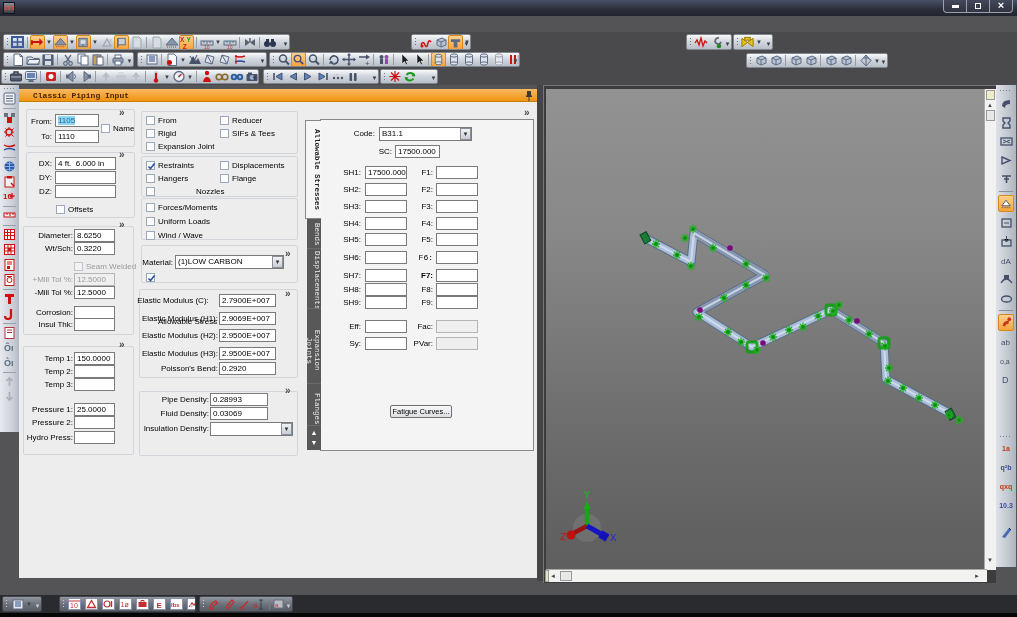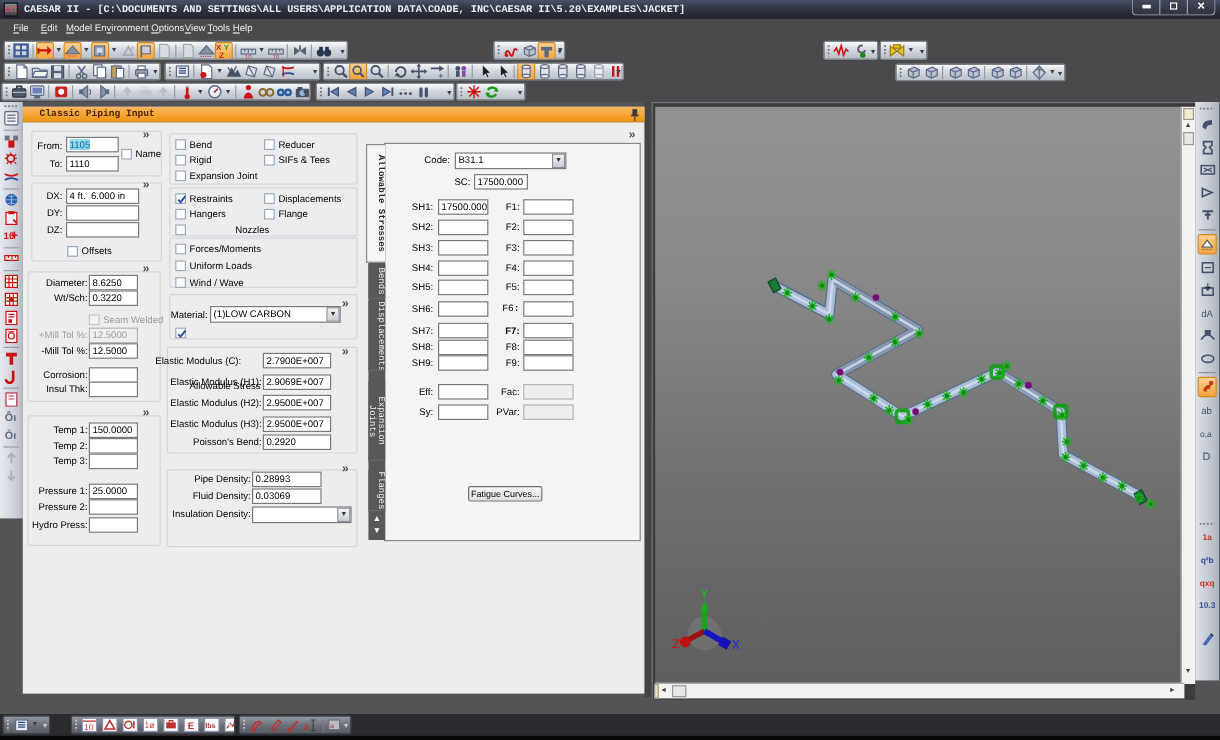--- a/index.html
+++ b/index.html
@@ -75,36 +75,25 @@
 .bchunk .dd{color:#c8ccd2;}
 .wtile{width:14px;height:14px;display:flex;align-items:center;justify-content:center;flex:none;margin-right:3px;}
 .dkib{width:15px;height:14px;display:flex;align-items:center;justify-content:center;flex:none;}
 .sep2{width:1px;height:11px;background:#767c84;margin:0 2px;flex:none;}
 #blackbottom{position:absolute;left:0;top:613px;width:1017px;height:4px;background:#060606;}
 </style></head>
 <body>
 <div id="app">
 <div id="titlebar">
   <div id="appicon">CII</div>
-  <div class="txt">CAESAR II - [C:\DOCUMENTS AND SETTINGS\ALL USERS\APPLICATION DATA\COADE, INC\CAESAR II\5.20\EXAMPLES\JACKET]</div>
   <div id="winbtns">
         <div><span style="display:inline-block;width:7px;height:3px;background:#fff;margin-bottom:1px;"></span></div>
         <div><span style="display:inline-block;width:6px;height:6px;border:1.5px solid #fff;margin-top:2px;"></span></div>
         <div>×</div>
       </div>
-</div>
-<div id="menubar">
-  <span style="left:11px"><u>F</u>ile</span>
-      <span style="left:34px"><u>E</u>dit</span>
-      <span style="left:55px"><u>M</u>odel</span>
-      <span style="left:79px">En<u>v</u>ironment</span>
-      <span style="left:126px"><u>O</u>ptions</span>
-      <span style="left:154px"><u>V</u>iew</span>
-      <span style="left:173px"><u>T</u>ools</span>
-      <span style="left:194px"><u>H</u>elp</span>
 </div>
 <div class="tbrow" style="top:32px;height:20px;">
       <div class="chunk" style="left:3px;top:2px;width:287px;height:16px;">
         <div class="grip"></div>
         <div class="icons">
           <div class="ib ">
             <svg width="14" height="13" viewBox="0 0 14 13">
               <rect x="1" y="1" width="11" height="10" fill="none" stroke="#3a5a9a" stroke-width="2"></rect>
               <line x1="6.5" y1="1" x2="6.5" y2="11" stroke="#3a5a9a" stroke-width="1.5"></line>
               <line x1="1" y1="6" x2="12" y2="6" stroke="#3a5a9a" stroke-width="1.5"></line>
@@ -850,21 +839,21 @@
           <div class="inp " style="left:55px;top:276px;width:41px;height:13px;"></div>
           <div class="lab rr " style="left:-36px;top:291px;width:90px;">Temp 3:</div>
           <div class="inp " style="left:55px;top:289px;width:41px;height:13px;"></div>
           <div class="lab rr " style="left:-36px;top:316px;width:90px;">Pressure 1:</div>
           <div class="inp " style="left:55px;top:314px;width:41px;height:13px;">25.0000</div>
           <div class="lab rr " style="left:-36px;top:329px;width:90px;">Pressure 2:</div>
           <div class="inp " style="left:55px;top:327px;width:41px;height:13px;"></div>
           <div class="lab rr " style="left:-36px;top:344px;width:90px;">Hydro Press:</div>
           <div class="inp " style="left:55px;top:342px;width:41px;height:13px;"></div>
           <div class="cbx" style="left:127px;top:27px;"></div>
-          <div class="lab " style="left:139px;top:27px;">Bend</div>
+          <div class="lab " style="left:139px;top:27px;">From</div>
           <div class="cbx" style="left:201px;top:27px;"></div>
           <div class="lab " style="left:213px;top:27px;">Reducer</div>
           <div class="cbx" style="left:127px;top:40px;"></div>
           <div class="lab " style="left:139px;top:40px;">Rigid</div>
           <div class="cbx" style="left:201px;top:40px;"></div>
           <div class="lab " style="left:213px;top:40px;">SIFs &amp; Tees</div>
           <div class="cbx" style="left:127px;top:53px;"></div>
           <div class="lab " style="left:139px;top:53px;">Expansion Joint</div>
           <div class="cbx c" style="left:127px;top:72px;">
             <svg width="9" height="9" viewBox="0 0 9 9" style="display:block">
@@ -888,21 +877,21 @@
           <div class="lab " style="left:139px;top:142px;">Wind / Wave</div>
           <div class="lab rr " style="left:64px;top:169px;width:90px;">Material:</div>
           <div class="inp" style="left:156px;top:166px;width:109px;height:14px;">(1)LOW CARBON</div>
           <div class="cbtn" style="left:253px;top:167px;height:12px;">▼</div>
           <div class="cbx c" style="left:127px;top:184px;">
             <svg width="9" height="9" viewBox="0 0 9 9" style="display:block">
               <path d="M1.5 4.5 L3.5 6.5 L7.5 1.5" fill="none" stroke="#2a52a0" stroke-width="1.6"></path>
             </svg>
           </div>
           <div class="lab " style="left:139px;top:184px;margin-top:44px;">Allowable Stress</div>
-          <div class="lab rr " style="left:92px;top:207px;width:90px;">Elastic Modulus (C):</div>
+          <div class="lab rr " style="left:109px;top:207px;width:90px;text-align:center;">Elastic Modulus (C):</div>
           <div class="inp " style="left:200px;top:205px;width:57px;height:13px;">2.7900E+007</div>
           <div class="lab rr " style="left:109px;top:225px;width:90px;">Elastic Modulus (H1):</div>
           <div class="inp " style="left:200px;top:223px;width:57px;height:13px;">2.9069E+007</div>
           <div class="lab rr " style="left:109px;top:242px;width:90px;">Elastic Modulus (H2):</div>
           <div class="inp " style="left:200px;top:240px;width:57px;height:13px;">2.9500E+007</div>
           <div class="lab rr " style="left:109px;top:260px;width:90px;">Elastic Modulus (H3):</div>
           <div class="inp " style="left:200px;top:258px;width:57px;height:13px;">2.9500E+007</div>
           <div class="lab rr " style="left:109px;top:275px;width:90px;">Poisson's Bend:</div>
           <div class="inp " style="left:200px;top:273px;width:57px;height:13px;">0.2920</div>
           <div class="lab rr " style="left:100px;top:306px;width:90px;">Pipe Density:</div>

